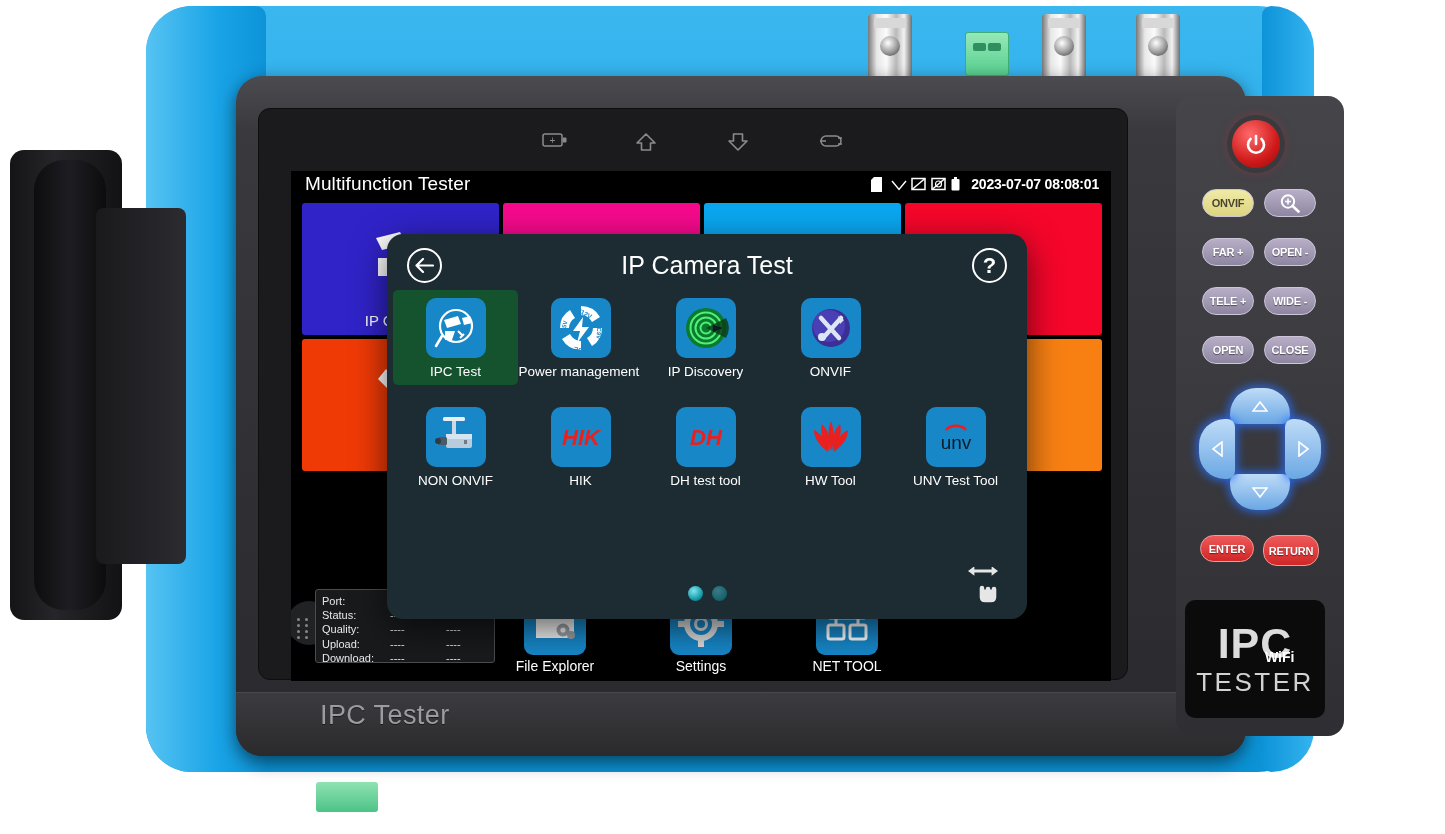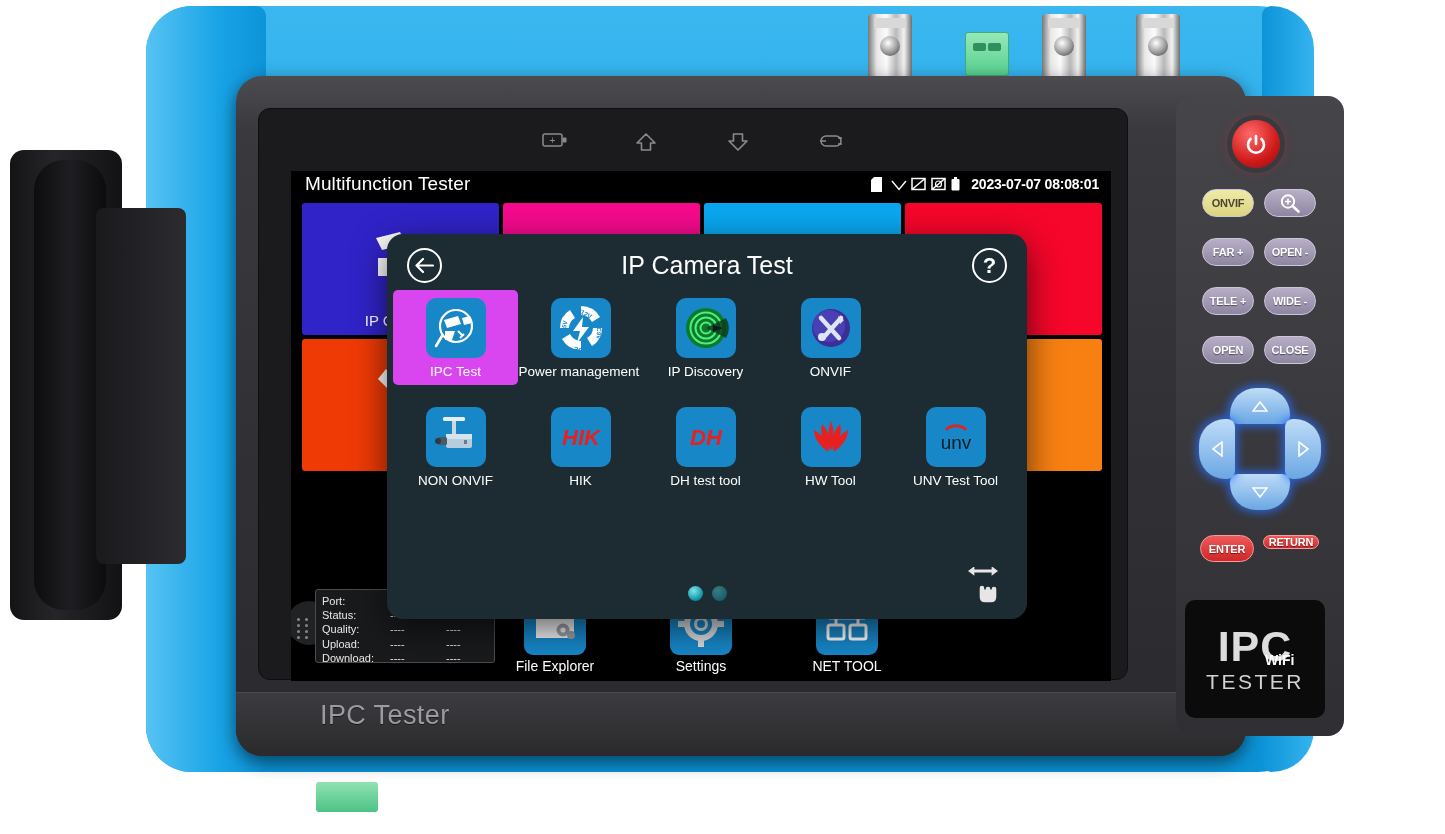--- a/index.html
+++ b/index.html
@@ -181,21 +181,21 @@
   }
   .circ-back { left:20px; }
   .circ-help { right:20px; font-size:22px; font-weight:bold; }
 
   .appgrid { position:absolute; left:6px; top:56px; width:628px; }
   .approw { display:flex; }
   .appcell {
     width:125px; padding:8px 0 6px; border-radius:5px;
     display:flex; flex-direction:column; align-items:center; gap:6px;
   }
-  .appcell.sel { background:#d946ef; }
+  .appcell.sel { background:#14532d; }
   .appic {
     width:60px; height:60px; border-radius:10px; background:#1787c8;
     display:flex; align-items:center; justify-content:center; position:relative;
     overflow:hidden;
   }
   .applb { color:#fff; font-size:13.5px; white-space:nowrap; overflow:hidden;
     max-width:124px; text-overflow:clip; text-align:center; }
 
   .dots { position:absolute; left:0; right:0; bottom:18px; display:flex;
     justify-content:center; gap:9px; }
@@ -238,21 +238,21 @@
   .dseg.rt { right:0; top:31px; width:36px; height:60px; border-radius:8px 26px 26px 8px; }
   .logo-box {
     position:absolute; left:1185px; top:600px; width:140px; height:118px;
     background:#0b0b0c; border-radius:10px;
     display:flex; flex-direction:column; align-items:center; justify-content:center;
   }
   .logo-ipc { font-size:43px; font-weight:bold; color:#dcdcdc; letter-spacing:1px;
     position:relative; line-height:44px; }
   .logo-wifi { position:absolute; right:-2px; top:14px; font-size:14px; font-weight:bold;
     color:#ffffff; letter-spacing:0; }
-  .logo-tester { font-size:21px; color:#d2d2d2; letter-spacing:2.5px; margin-top:2px; }
+  .logo-tester { font-size:26px; color:#d2d2d2; letter-spacing:2.5px; margin-top:2px; }
   .bottom-green {
     position:absolute; left:316px; top:782px; width:62px; height:30px;
     background:linear-gradient(180deg,#8fe2b2,#4cc386); border-radius:3px;
   }
 </style>
 </head>
 <body>
 
 <div id="root">
 
@@ -663,21 +663,21 @@
         </svg>
     </div>
     <div class="dseg rt">
       <svg width="11" height="16" viewBox="0 0 11 16">
           <path d="M10 8 L1 1 V15 Z" fill="none" stroke="#fff" stroke-width="1.6"></path>
         </svg>
     </div>
   </div>
 
   <div class="kbtn red" style="left:1200px;top:535px;width:54px;height:27px">ENTER</div>
-  <div class="kbtn red" style="left:1263px;top:535px;width:56px;height:14px">RETURN</div>
+  <div class="kbtn red" style="left:1263px;top:535px;width:56px;height:31px">RETURN</div>
 
   <div class="logo-box">
     <div class="logo-ipc">
       <span>IPC</span>
       <span class="logo-wifi">WiFi</span>
     </div>
     <div class="logo-tester">TESTER</div>
   </div>
 
 </div>

